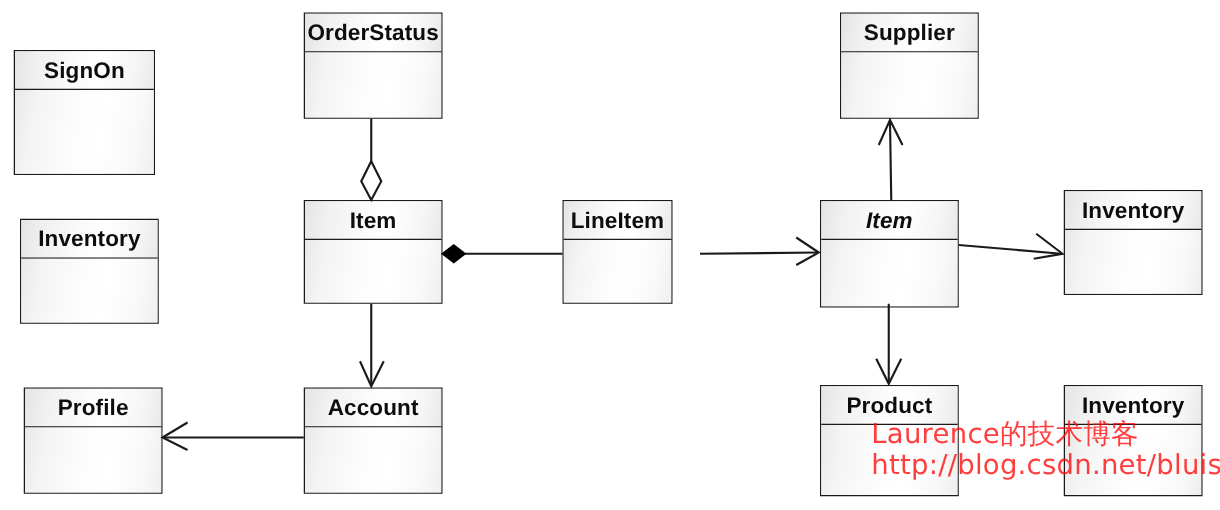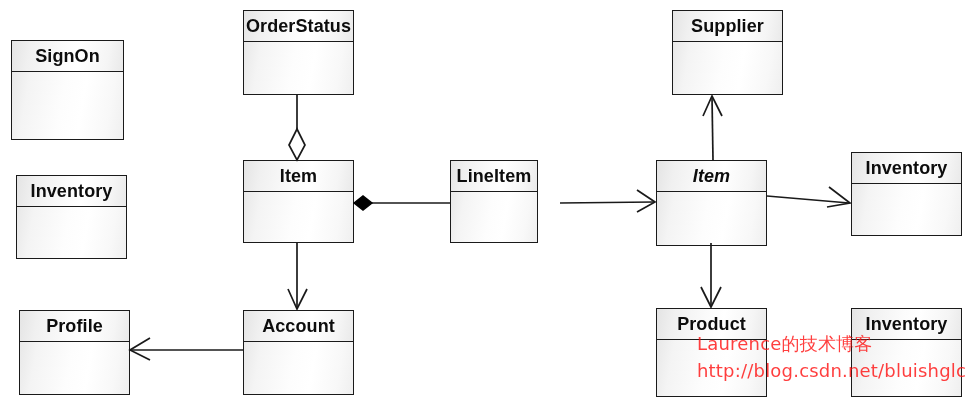--- a/index.html
+++ b/index.html
@@ -51,21 +51,21 @@
     width: 976px;
     height: 408px;
     z-index: 8;
     pointer-events: none;
   }
   .watermark {
     position: absolute;
     z-index: 20;
     color: #ff0f0f;
     opacity: 0.80;
-    font-size: 18px;
+    font-size: 22px;
     font-family: "DejaVu Sans", sans-serif;
     white-space: nowrap;
     pointer-events: none;
     letter-spacing: 0.2px;
   }
   #wm-line1 { left: 697px; top: 332px; }
   #wm-line2 { left: 697px; top: 360px; }
 </style>
 </head>
 <body>

